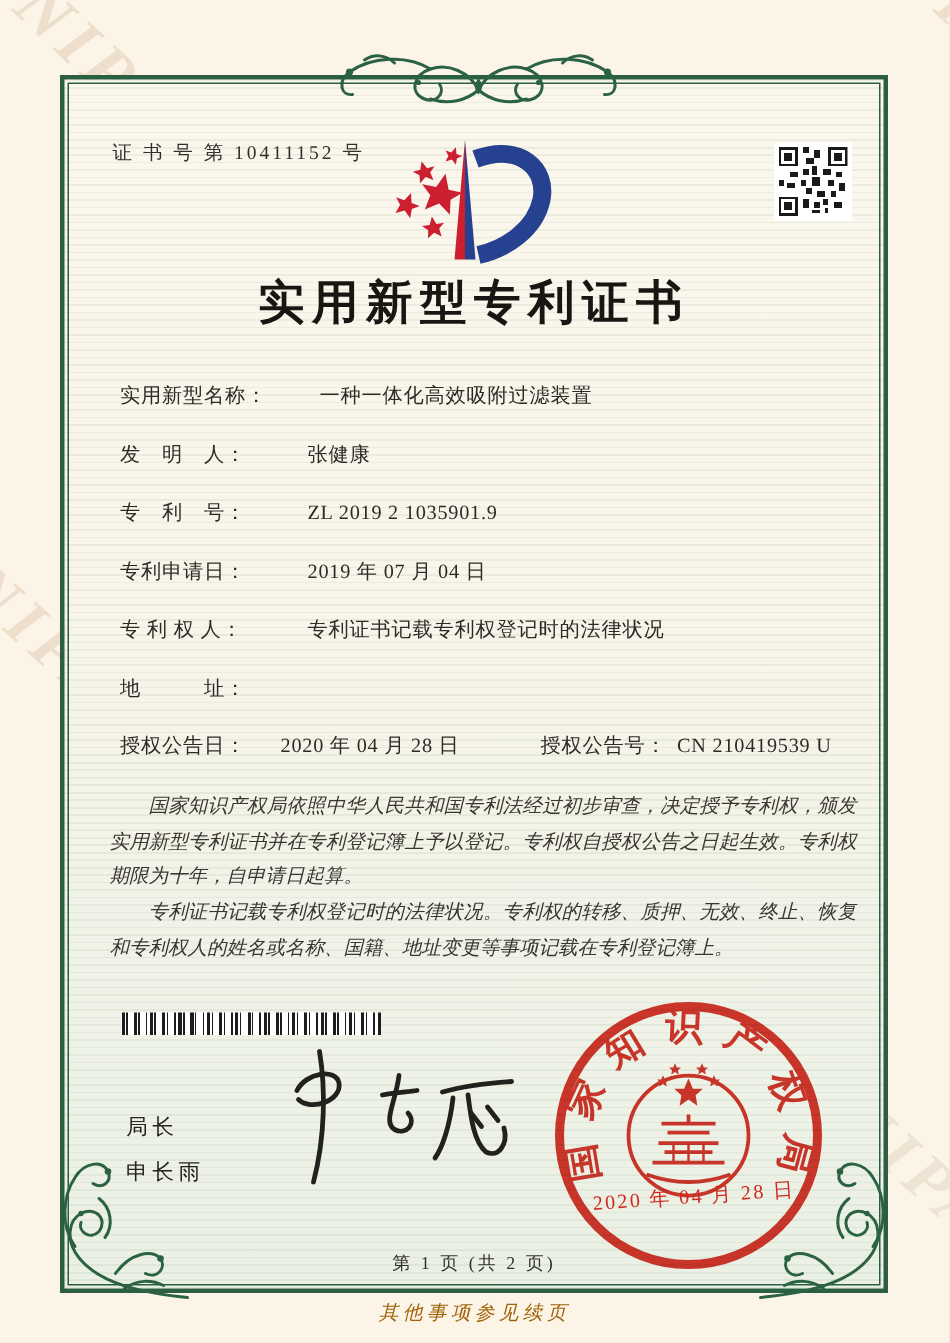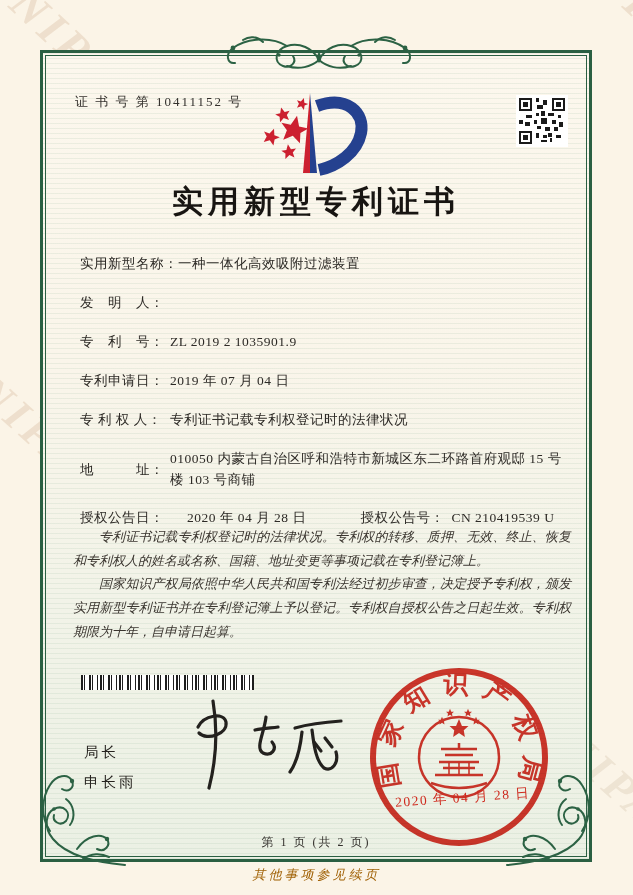--- a/index.html
+++ b/index.html
@@ -51,21 +51,21 @@
     text-align:center;font-size:31px;font-weight:bold;color:#181512;
     letter-spacing:5px;
   }
   
   .fields{
     position:absolute;left:37px;top:200px;width:488px;z-index:3;
     font-size:13.5px;color:#2d2a26;
   }
   .frow{display:flex;align-items:flex-start;margin-bottom:18px;line-height:21px;}
   .frow .lab{flex:0 0 90px;white-space:nowrap;letter-spacing:0.5px;}
-  .frow .val{flex:1;letter-spacing:0.5px;}
+  .frow .val{flex:1;letter-spacing:0.5px;margin-left:35px;}
   .frow.gap-lg{margin-bottom:17px;align-items:center;}
   .grant-pair{display:flex;align-items:flex-start;line-height:21px;gap:16px;}
   .grant-pair .p2{margin-left:38px;display:flex;}
   .grant-pair .lab{white-space:nowrap;letter-spacing:0.5px;}
   .grant-pair .val{margin-left:7px;letter-spacing:0.5px;white-space:nowrap;}
   
   .paras{
     position:absolute;left:30px;top:472px;width:498px;z-index:3;
     font-size:13px;color:#3a352f;line-height:1.82;text-align:justify;
     font-style:italic;
@@ -216,50 +216,50 @@
 
     <div class="title">实用新型专利证书</div>
 
     <div class="fields">
       <div class="frow">
         <span class="lab">实用新型名称：</span>
         <span class="val">一种一体化高效吸附过滤装置</span>
       </div>
       <div class="frow">
         <span class="lab">发　明　人：</span>
+        <span class="val">张健康</span>
       </div>
       <div class="frow">
         <span class="lab">专　利　号：</span>
         <span class="val">ZL 2019 2 1035901.9</span>
       </div>
       <div class="frow">
         <span class="lab">专利申请日：</span>
         <span class="val">2019 年 07 月 04 日</span>
       </div>
       <div class="frow">
         <span class="lab">专 利 权 人：</span>
         <span class="val">专利证书记载专利权登记时的法律状况</span>
       </div>
       <div class="frow gap-lg">
         <span class="lab">地　　　址：</span>
-        <span class="val">010050 内蒙古自治区呼和浩特市新城区东二环路首府观邸 15 号楼 103 号商铺</span>
       </div>
       <div class="grant-pair">
         <span class="lab">授权公告日：</span>
         <span class="val">2020 年 04 月 28 日</span>
         <span class="p2">
           <span class="lab">授权公告号：</span>
           <span class="val">CN 210419539 U</span>
         </span>
       </div>
     </div>
 
     <div class="paras">
+      <p>国家知识产权局依照中华人民共和国专利法经过初步审查，决定授予专利权，颁发实用新型专利证书并在专利登记簿上予以登记。专利权自授权公告之日起生效。专利权期限为十年，自申请日起算。</p>
       <p>专利证书记载专利权登记时的法律状况。专利权的转移、质押、无效、终止、恢复和专利权人的姓名或名称、国籍、地址变更等事项记载在专利登记簿上。</p>
-      <p>国家知识产权局依照中华人民共和国专利法经过初步审查，决定授予专利权，颁发实用新型专利证书并在专利登记簿上予以登记。专利权自授权公告之日起生效。专利权期限为十年，自申请日起算。</p>
     </div>
 
     <div class="barcode"></div>
 
     <div class="signer">
       <div>局长</div>
       <div>申长雨</div>
     </div>
 
     <svg class="signature" viewBox="0 0 172 108">

